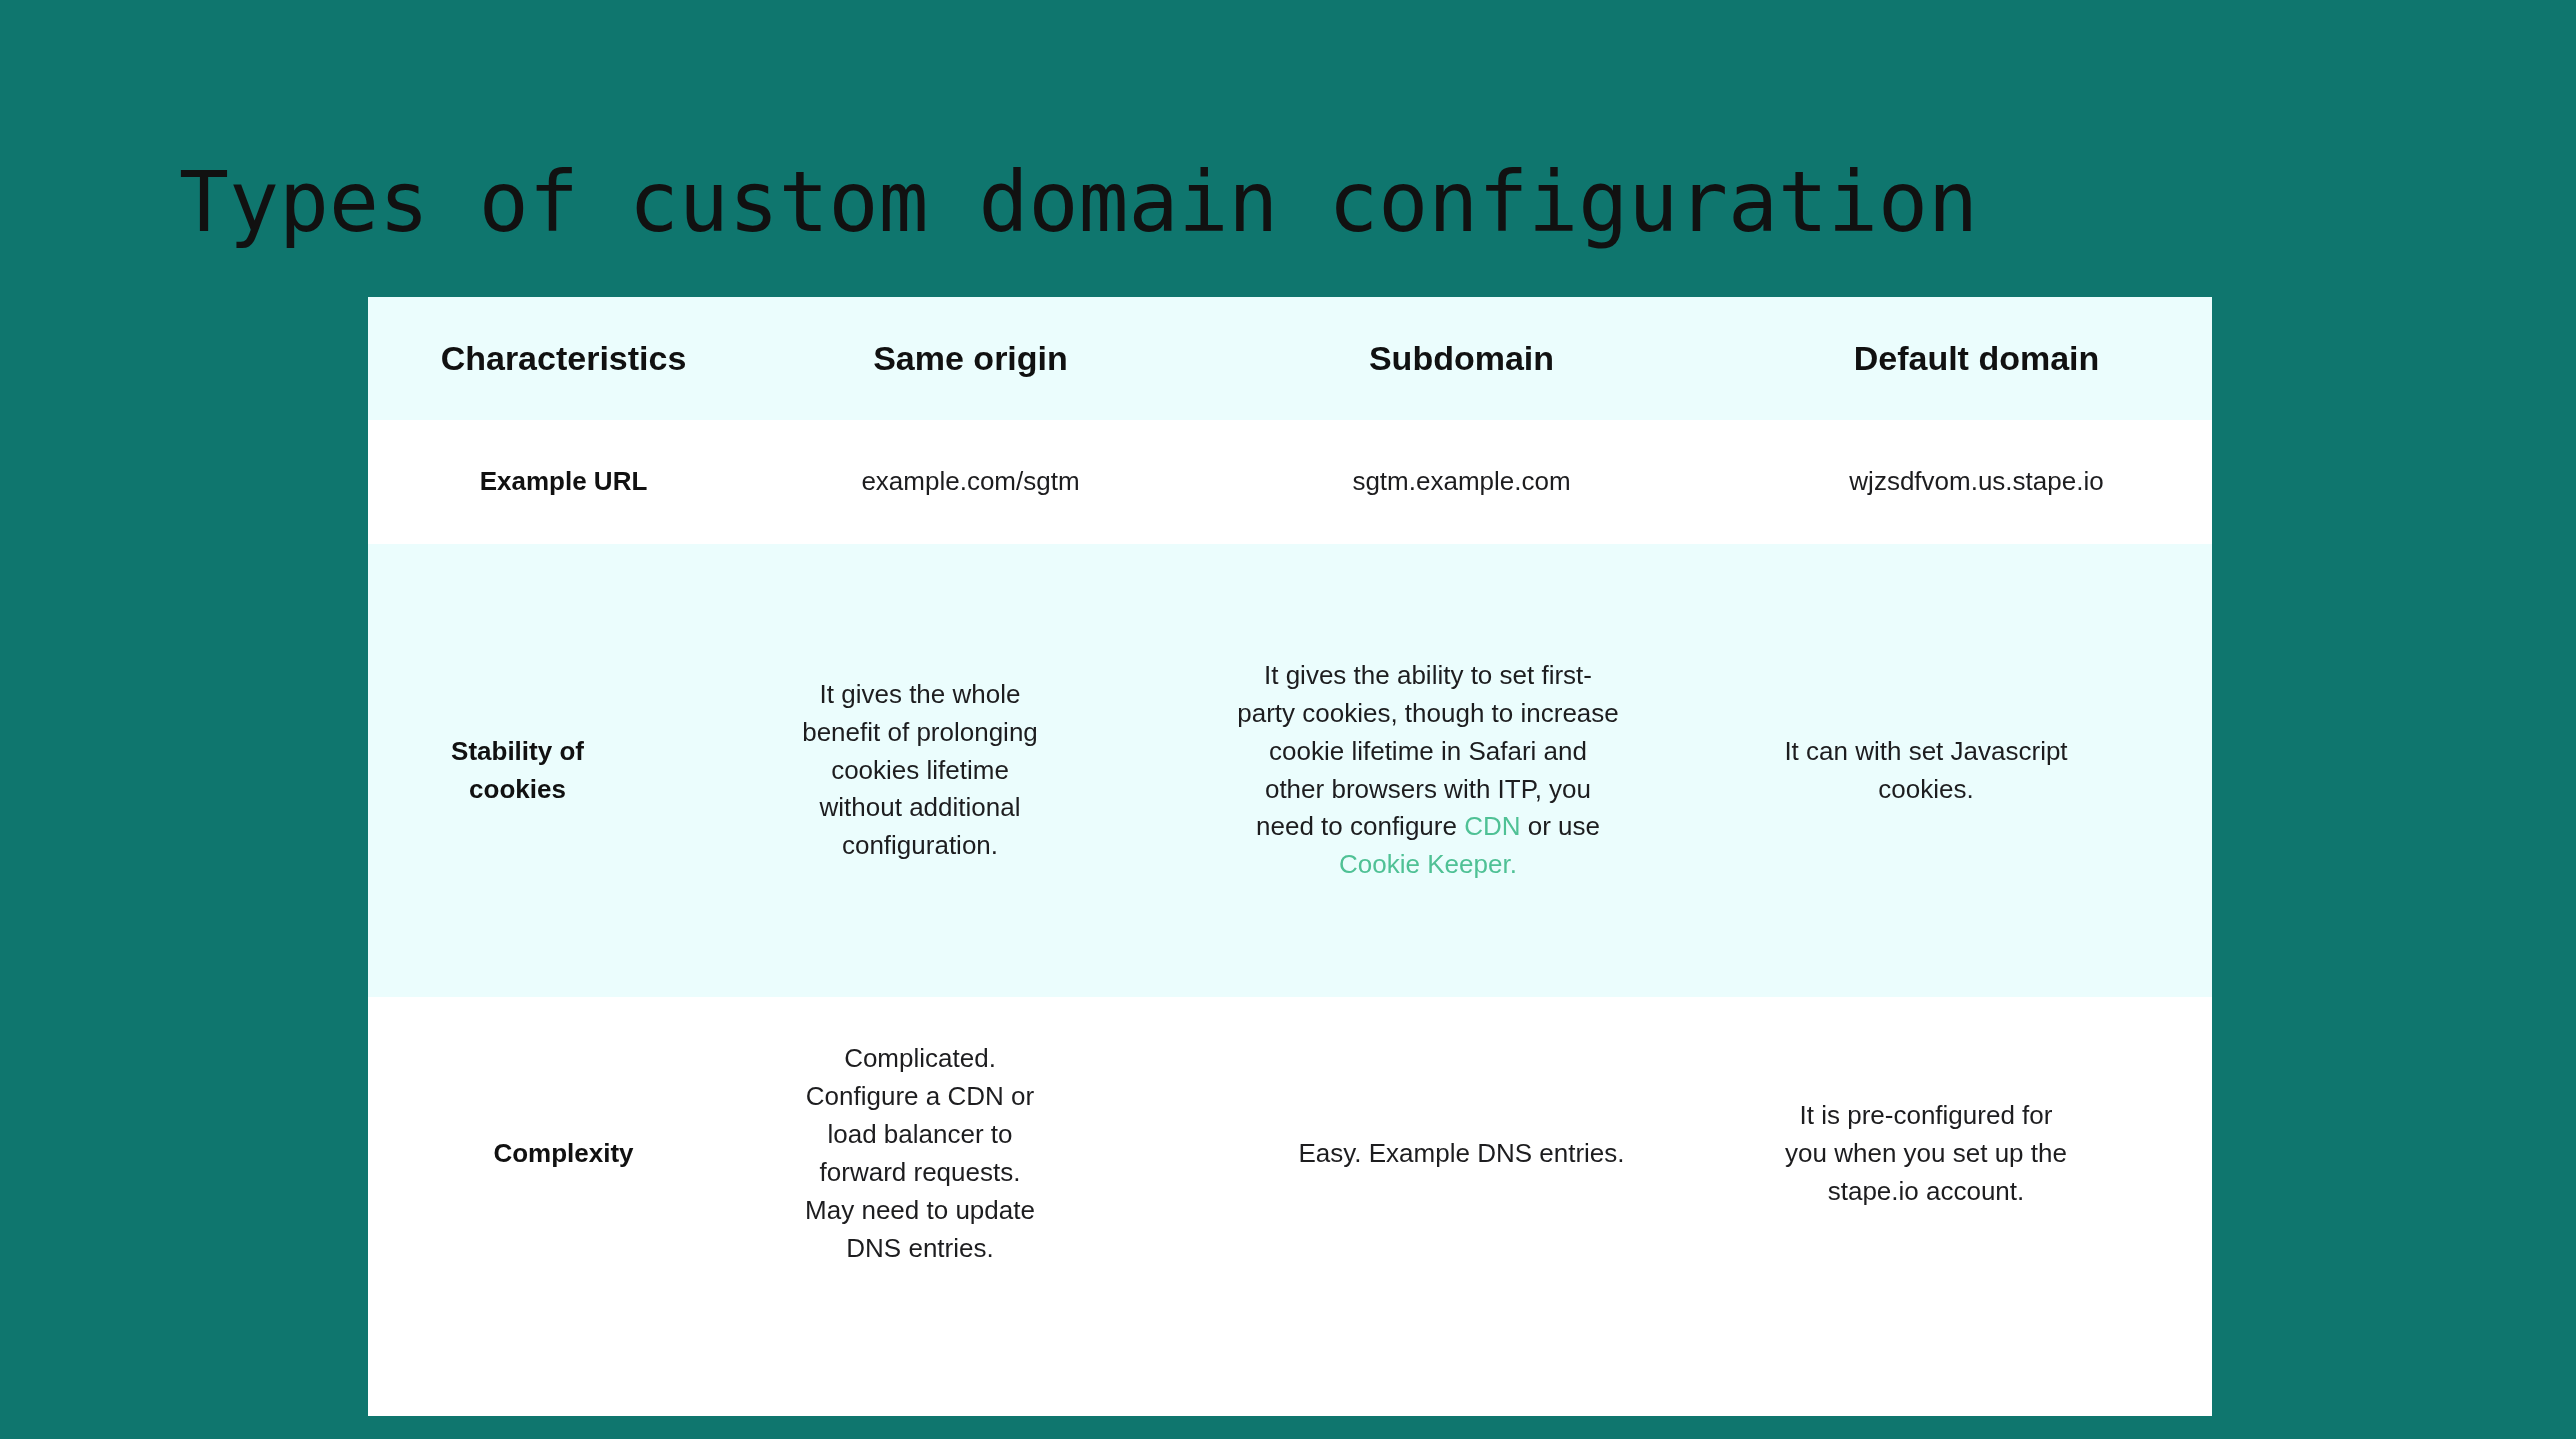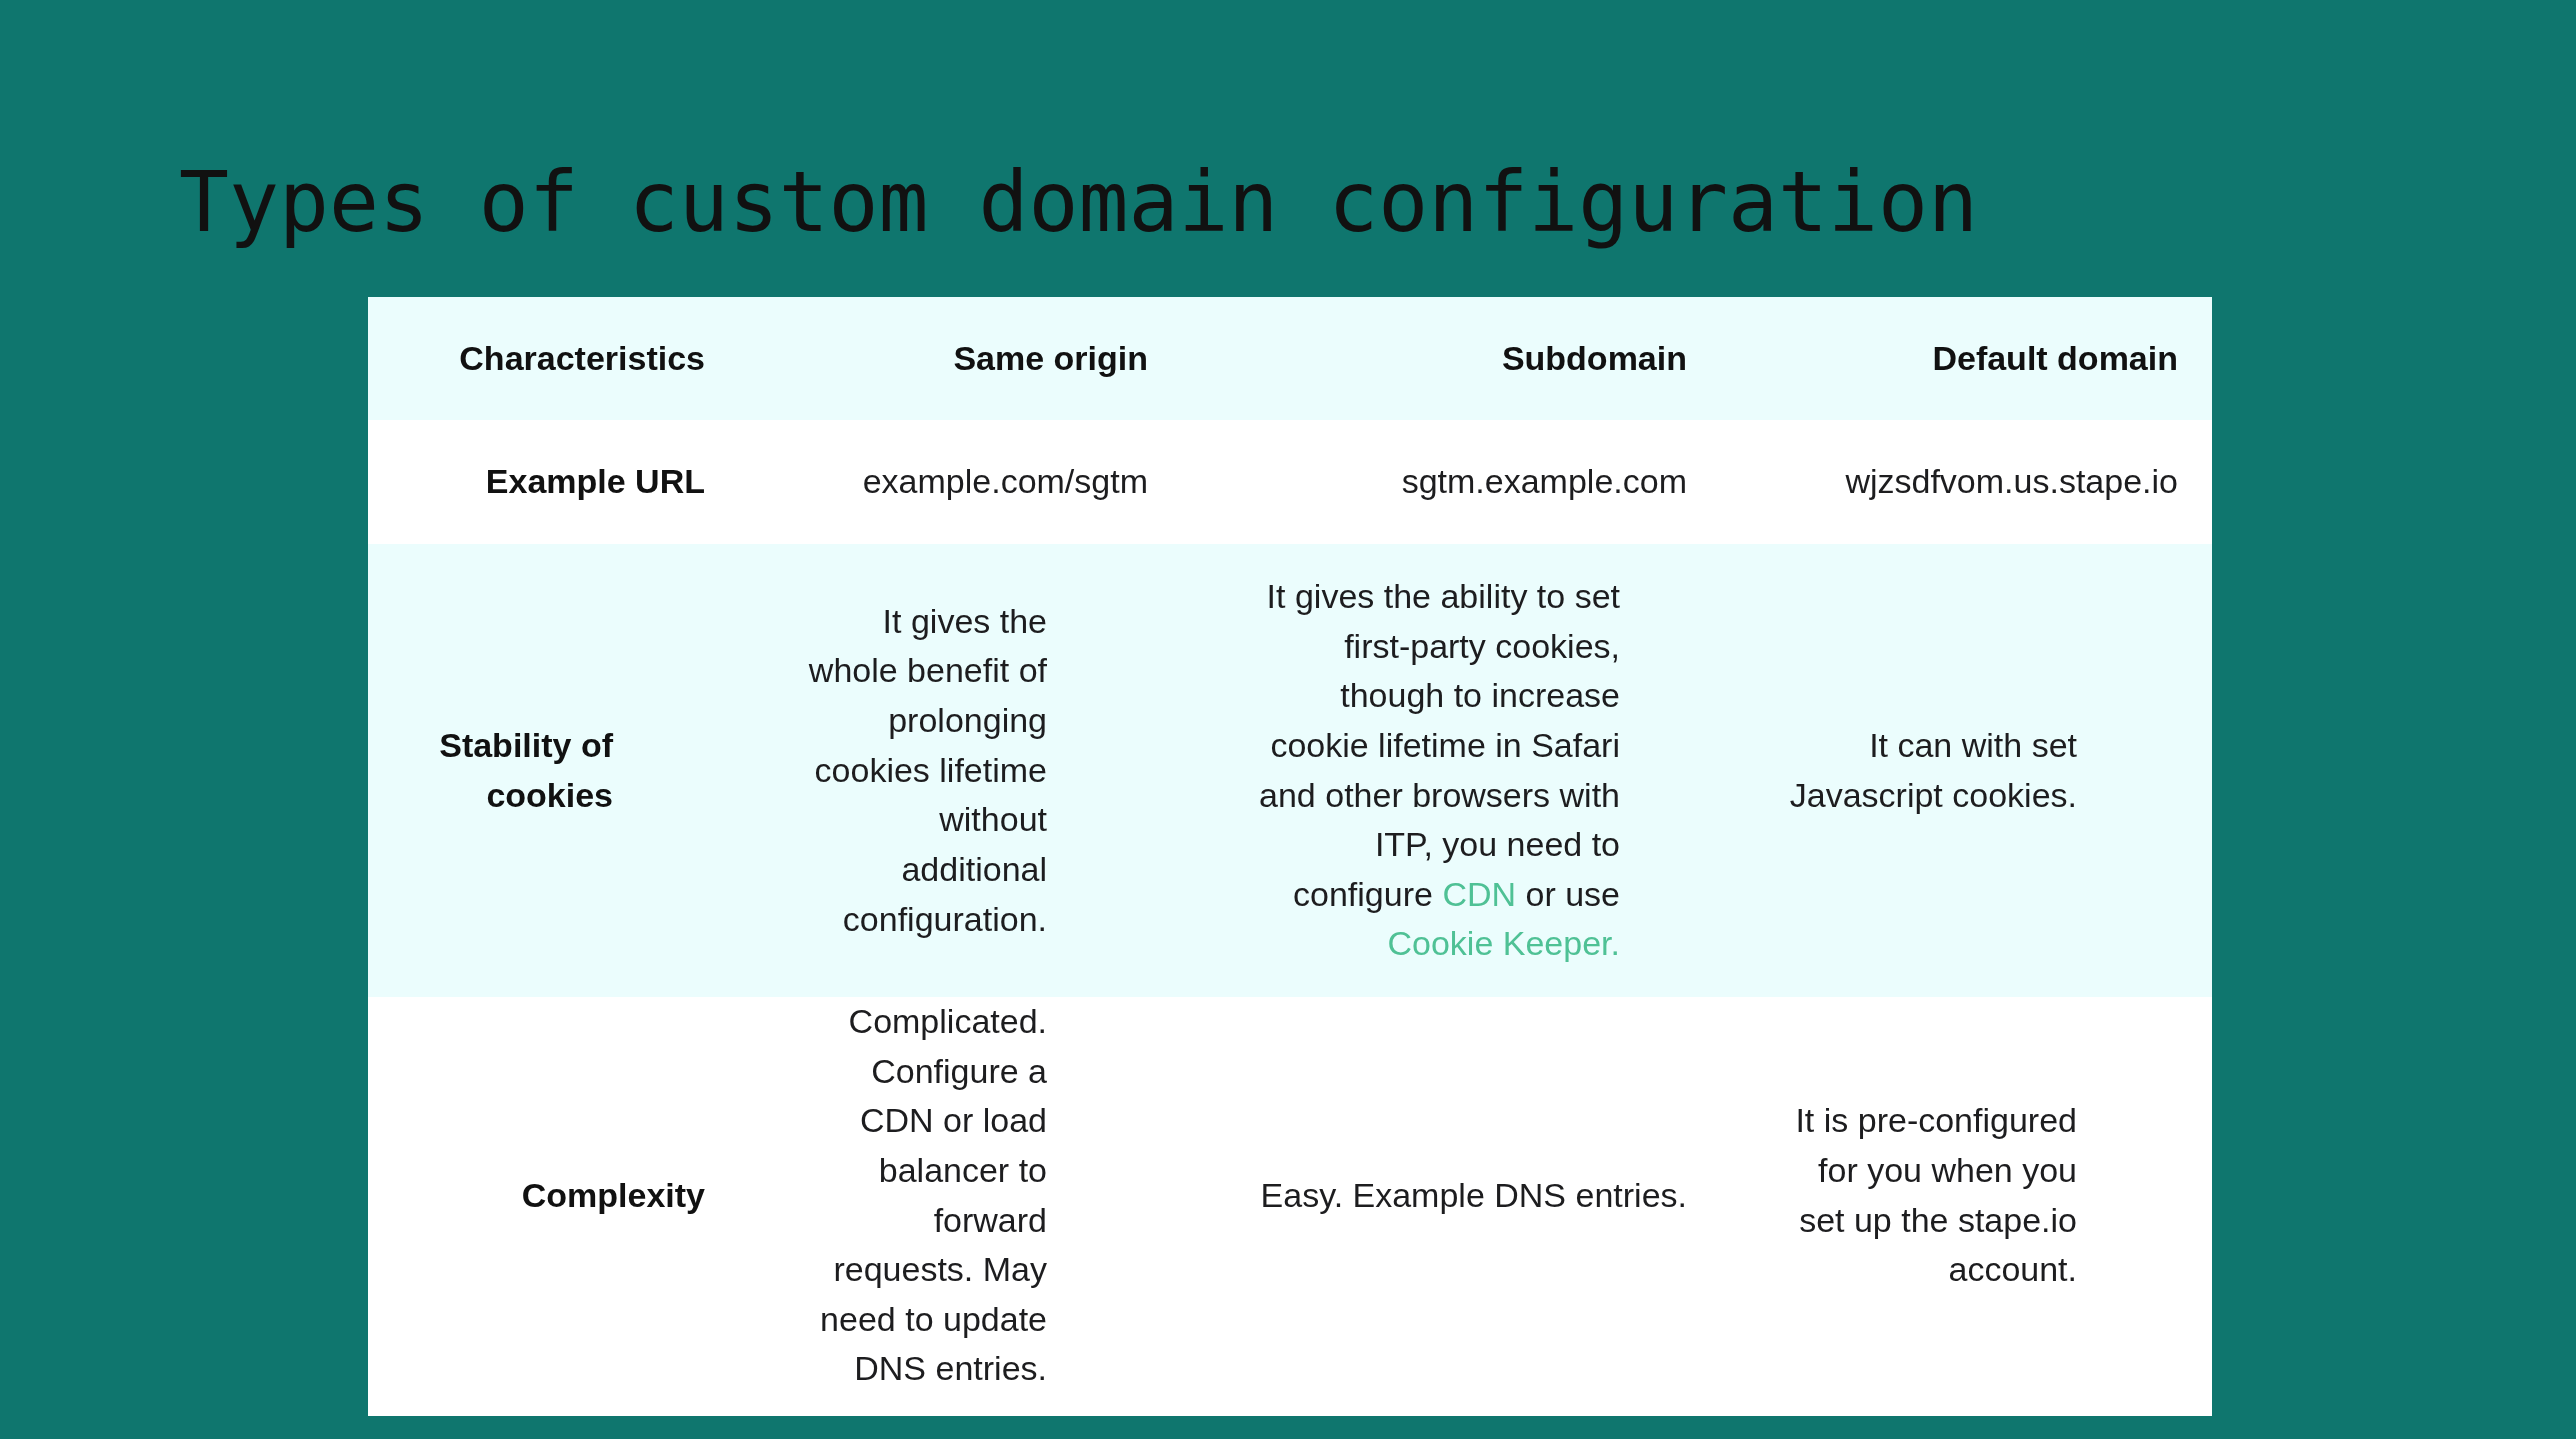--- a/index.html
+++ b/index.html
@@ -59,29 +59,29 @@
   .table col.c2 { width: 539px; }
   .table col.c3 { width: 491px; }
 
   .table tr.band > * {
     background: #ebfdfd;
   }
 
   .table th,
   .table td {
     padding: 0;
-    text-align: right;
+    text-align: center;
     vertical-align: middle;
     border: 0;
   }
 
   .cell-inner {
     padding-left: 54px;
     padding-right: 34px;
-    font-size: 34px;
+    font-size: 26px;
     line-height: 1.46;
     color: #1d1d1f;
     font-weight: 400;
   }
 
   
   .row-header th { height: 123px; }
   .row-header .cell-inner {
     font-weight: 700;
     font-size: 34px;

